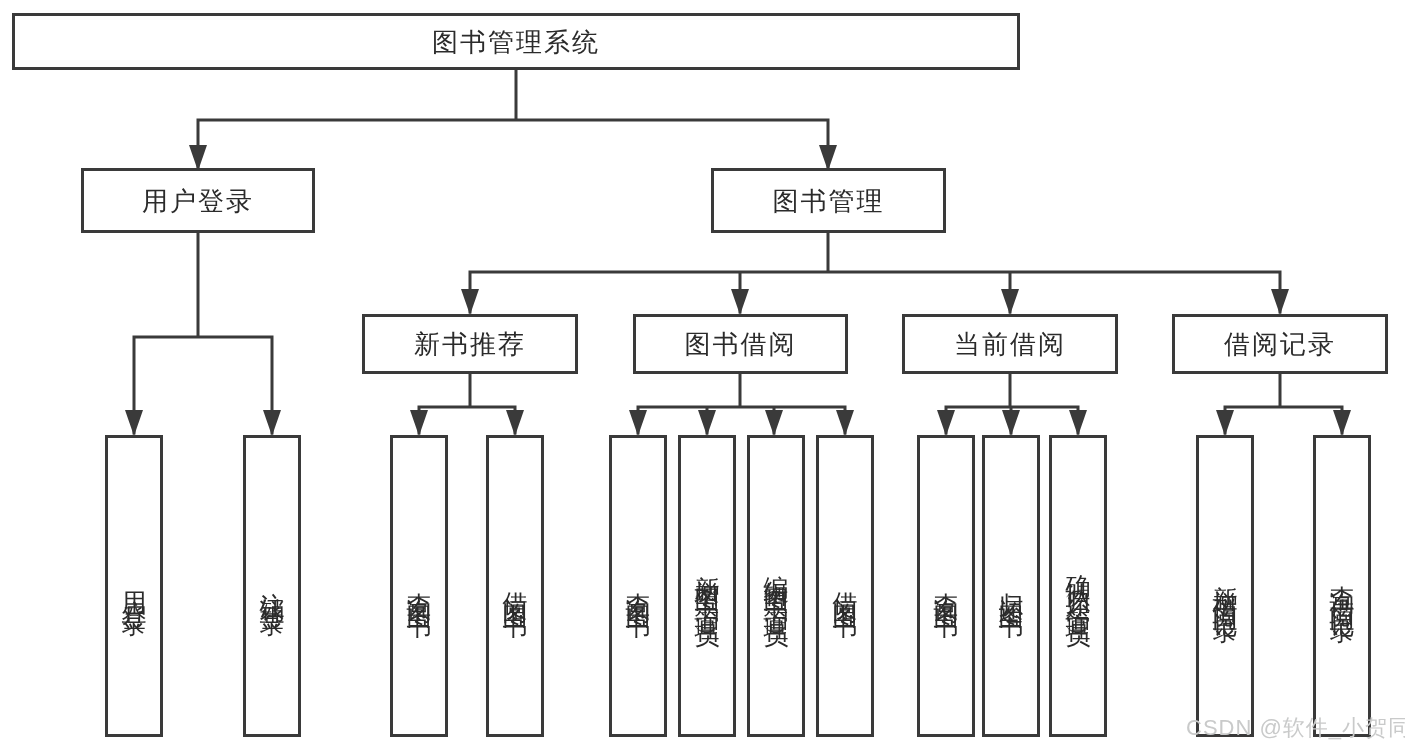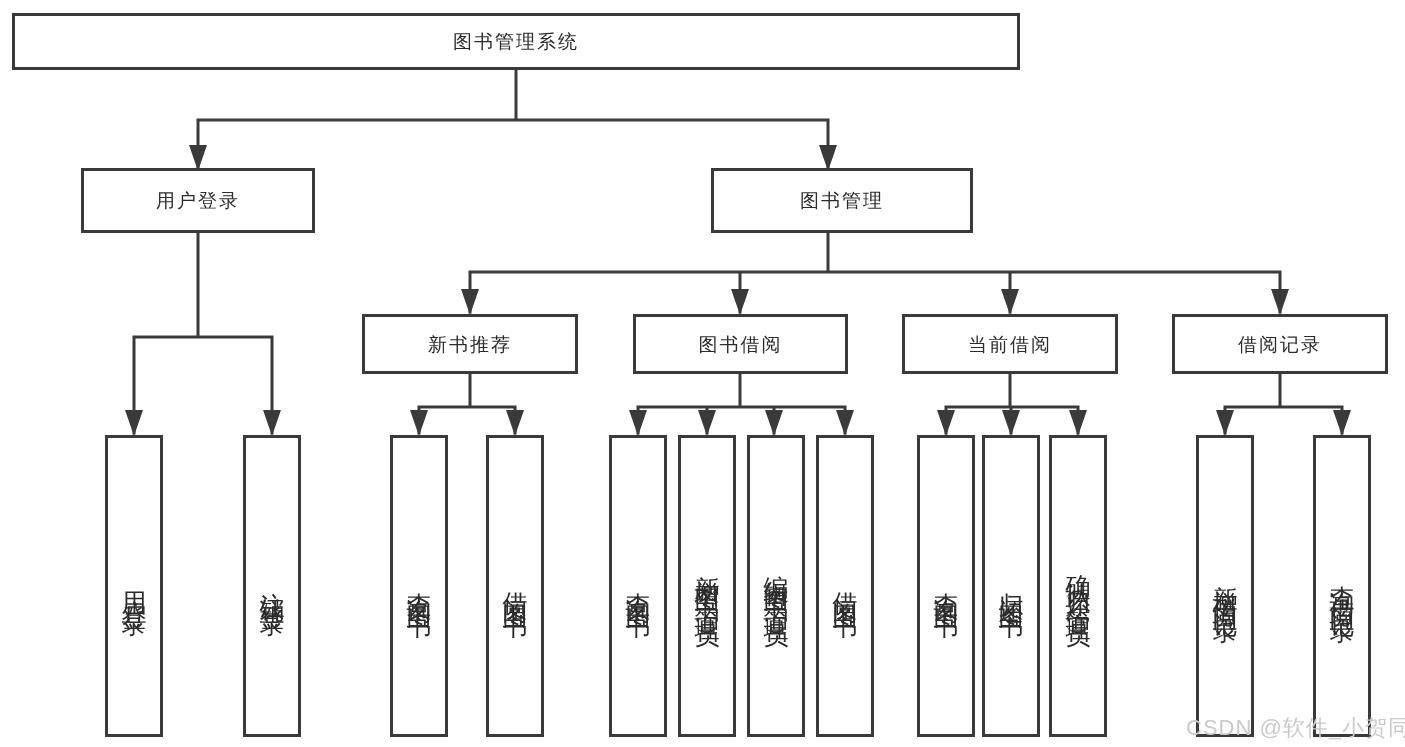--- a/index.html
+++ b/index.html
@@ -28,28 +28,28 @@
     box-sizing: border-box;
     border: 3px solid #3a3a3a;
     background: #ffffff;
     display: flex;
     align-items: center;
     justify-content: center;
     z-index: 2;
     color: #2b2b2b;
   }
   .node .hlabel {
-    font-size: 19px;
+    font-size: 26px;
     letter-spacing: 2px;
     white-space: nowrap;
     line-height: 1;
   }
   .root  { left: 12px;  top: 13px;  width: 1008px; height: 57px; }
   .l2a   { left: 81px;  top: 168px; width: 234px;  height: 65px; }
-  .l2b   { left: 711px; top: 168px; width: 262px;  height: 65px; }
+  .l2b   { left: 711px; top: 168px; width: 235px;  height: 65px; }
   .l3    { top: 314px; height: 60px; }
   .l3a   { left: 362px;  width: 216px; }
   .l3b   { left: 633px;  width: 215px; }
   .l3c   { left: 902px;  width: 216px; }
   .l3d   { left: 1172px; width: 216px; }
   .leaf {
     top: 435px;
     height: 302px;
     width: 58px;
   }

